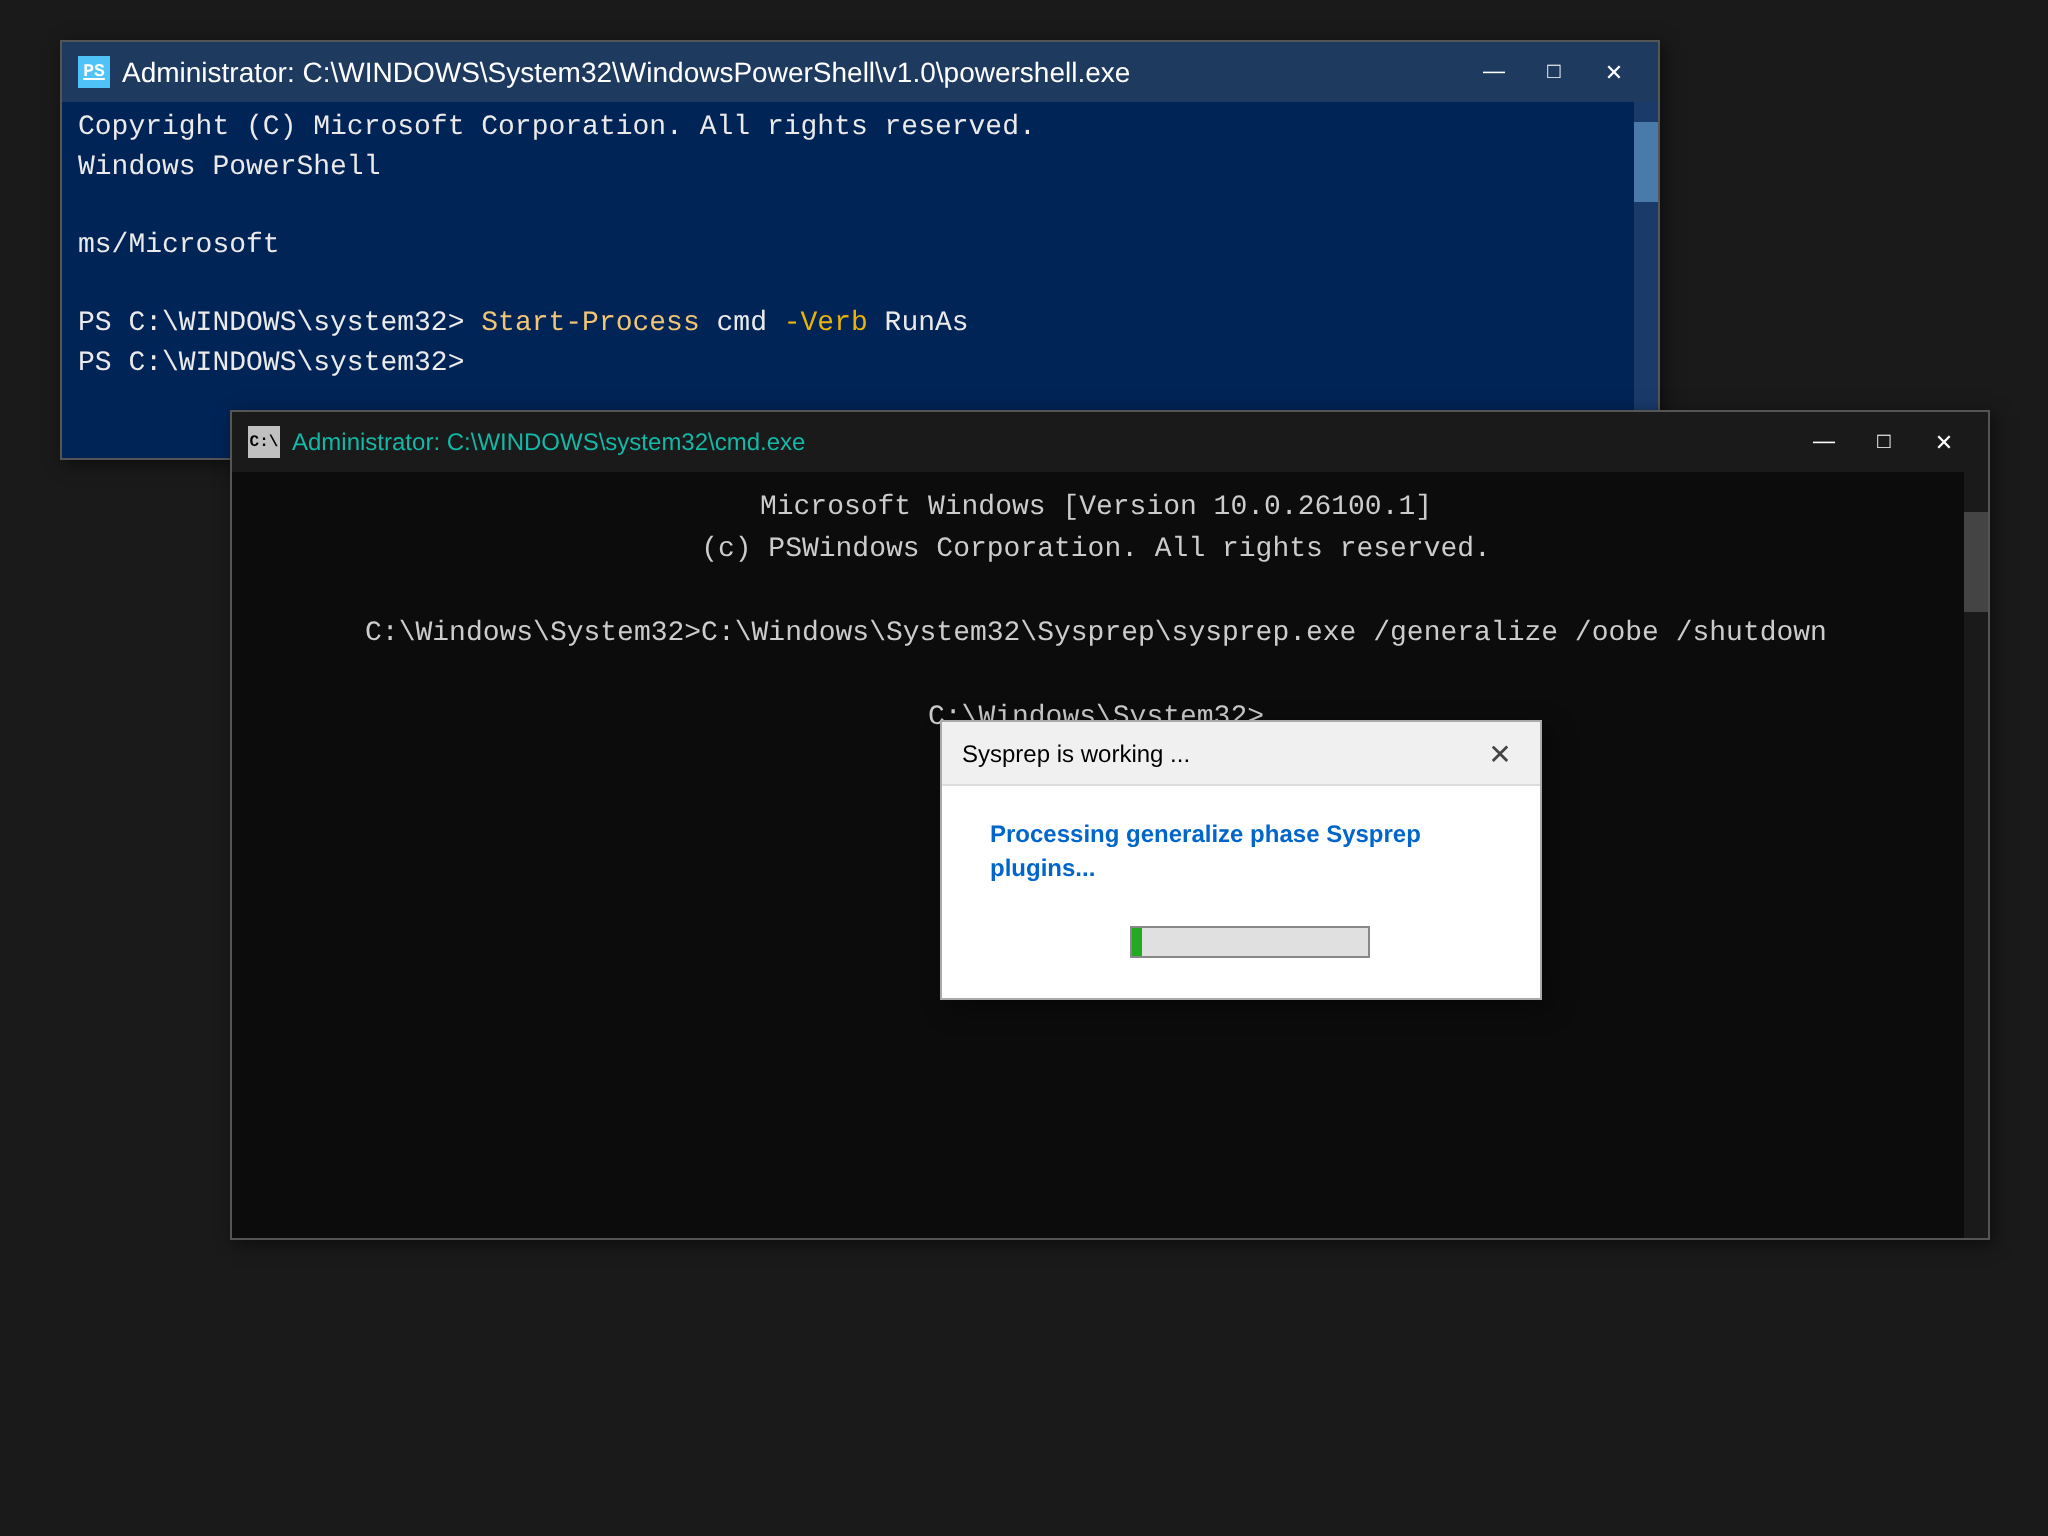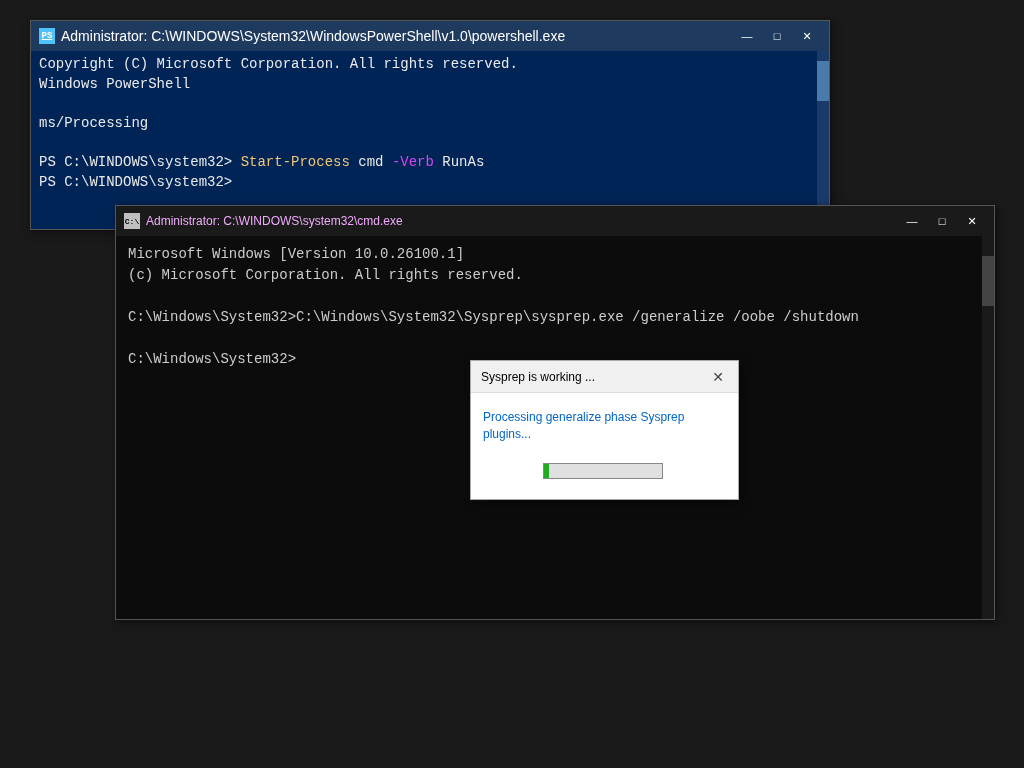--- a/index.html
+++ b/index.html
@@ -98,21 +98,21 @@
       background: #4a7aaa;
       position: absolute;
       top: 10px;
     }
 
     .ps-content {
       padding-right: 14px;
     }
 
     .ps-line { white-space: pre; }
-    .ps-verb { color: #d946ef; }
+    .ps-verb { color: #eab308; }
     .ps-command { color: #f0c674; }
 
     
     .cmd-window {
       position: absolute;
       top: 205px;
       left: 115px;
       width: 880px;
       height: 415px;
       border: 1px solid #555;
@@ -137,21 +137,21 @@
       align-items: center;
       justify-content: center;
       font-size: 9px;
       color: #000;
       font-weight: bold;
       font-family: 'Courier New', monospace;
     }
 
     .cmd-titlebar-title {
       flex: 1;
-      color: #f0abfc;
+      color: #14b8a6;
       font-size: 12px;
       font-family: 'Segoe UI', Arial, sans-serif;
     }
 
     .cmd-body {
       background: #0c0c0c;
       height: calc(100% - 30px);
       padding: 8px 12px;
       color: #cccccc;
       font-size: 14px;
@@ -172,30 +172,31 @@
     .cmd-scrollbar-thumb {
       width: 12px;
       height: 50px;
       background: #444;
       position: absolute;
       top: 20px;
     }
 
     .cmd-content {
       padding-right: 14px;
+      text-align: center;
     }
 
     .cmd-line { white-space: pre; }
 
     
     .sysprep-dialog {
       position: absolute;
       top: 360px;
       left: 470px;
-      width: 269px;
+      width: 301px;
       background: #fdba74;
       border: 1px solid #aaa;
       box-shadow: 4px 4px 12px rgba(0,0,0,0.4);
     }
 
     .sysprep-titlebar {
       background: #f0f0f0;
       border-bottom: 1px solid #ddd;
       height: 32px;
       display: flex;
@@ -218,21 +219,22 @@
       align-items: center;
       justify-content: center;
       font-size: 14px;
       color: #444;
       cursor: pointer;
       font-family: Arial, sans-serif;
     }
 
     .sysprep-body {
       background: #ffffff;
-      padding: 16px 16px 20px 12px;
+      padding: 16px 16px 20px 24px;
+      font-weight: bold;
     }
 
     .sysprep-message {
       color: #0066cc;
       font-size: 12px;
       font-family: 'Segoe UI', Arial, sans-serif;
       line-height: 1.4;
       margin-bottom: 20px;
     }
 
@@ -269,21 +271,21 @@
       <div class="win-btn">—</div>
       <div class="win-btn">□</div>
       <div class="win-btn close">✕</div>
     </div>
   </div>
   <div class="ps-body">
     <div class="ps-content">
       <div class="ps-line">Copyright (C) Microsoft Corporation. All rights reserved.</div>
       <div class="ps-line">Windows PowerShell</div>
       <div class="ps-line">&nbsp;</div>
-      <div class="ps-line">ms/Processing</div>
+      <div class="ps-line">ms/Microsoft</div>
       <div class="ps-line">&nbsp;</div>
       <div class="ps-line">PS C:\WINDOWS\system32&gt; <span class="ps-command">Start-Process</span> cmd <span class="ps-verb">-Verb</span> RunAs</div>
       <div class="ps-line">PS C:\WINDOWS\system32&gt;</div>
     </div>
     <div class="ps-scrollbar">
       <div class="ps-scrollbar-thumb"></div>
     </div>
   </div>
 </div>
 
@@ -295,21 +297,21 @@
     <div class="cmd-titlebar-title">Administrator: C:\WINDOWS\system32\cmd.exe</div>
     <div class="window-controls">
       <div class="win-btn">—</div>
       <div class="win-btn">□</div>
       <div class="win-btn close">✕</div>
     </div>
   </div>
   <div class="cmd-body">
     <div class="cmd-content">
       <div class="cmd-line">Microsoft Windows [Version 10.0.26100.1]</div>
-      <div class="cmd-line">(c) Microsoft Corporation. All rights reserved.</div>
+      <div class="cmd-line">(c) PSWindows Corporation. All rights reserved.</div>
       <div class="cmd-line">&nbsp;</div>
       <div class="cmd-line">C:\Windows\System32&gt;C:\Windows\System32\Sysprep\sysprep.exe /generalize /oobe /shutdown</div>
       <div class="cmd-line">&nbsp;</div>
       <div class="cmd-line">C:\Windows\System32&gt;</div>
     </div>
     <div class="cmd-scrollbar">
       <div class="cmd-scrollbar-thumb"></div>
     </div>
   </div>
 </div>

